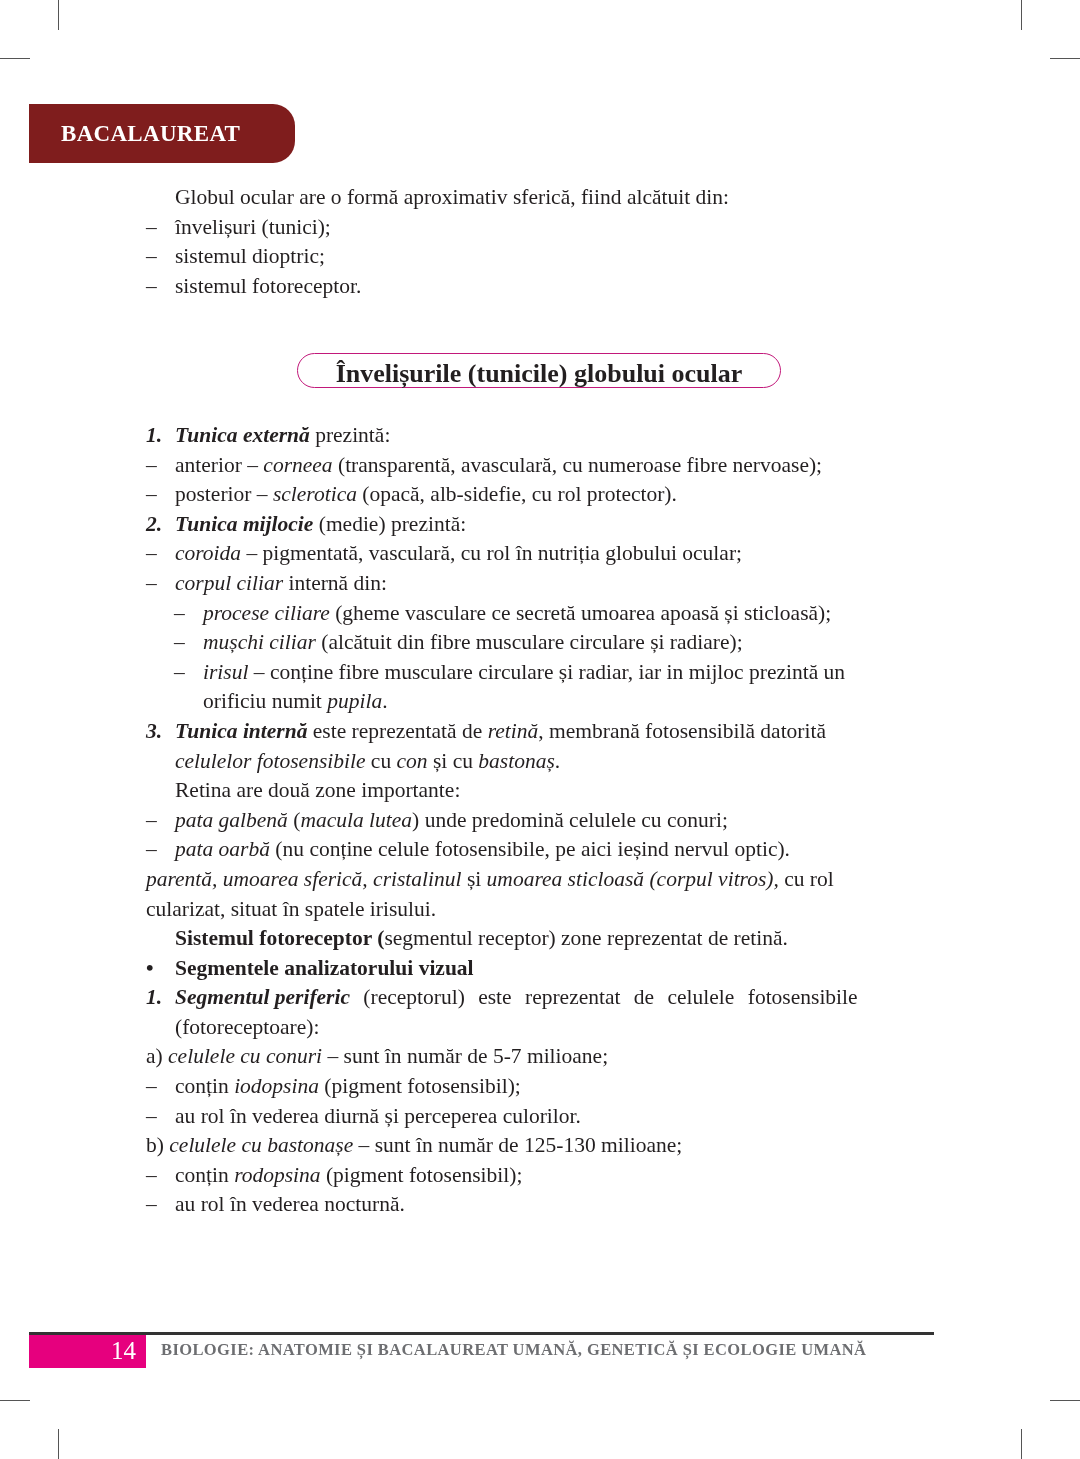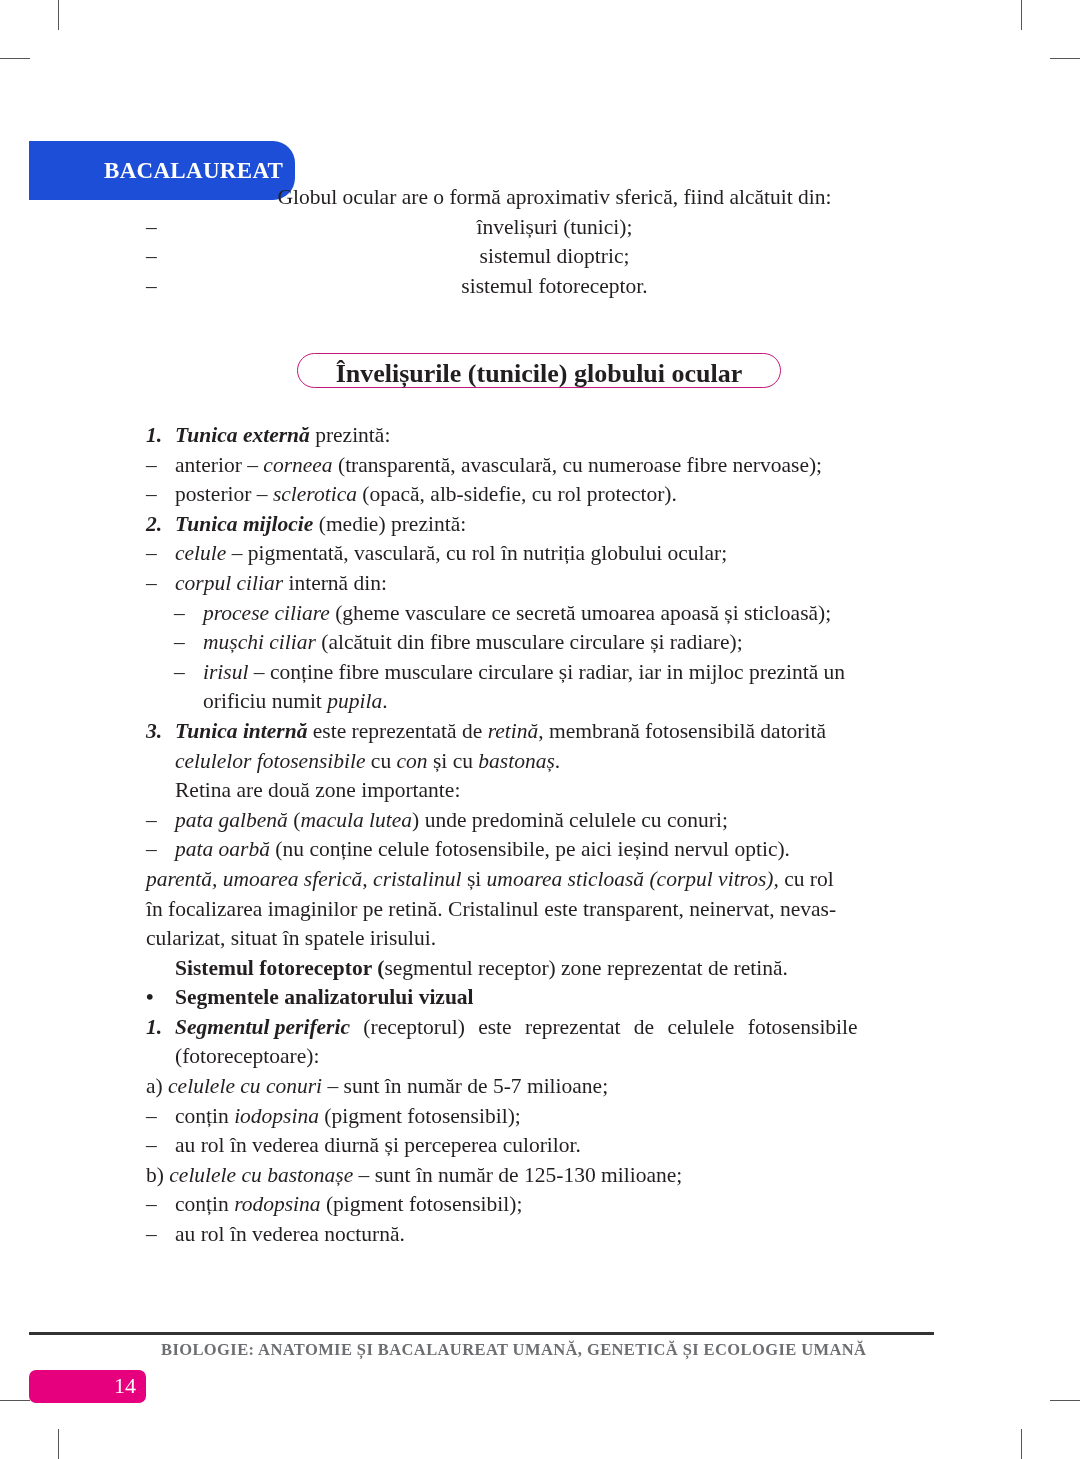--- a/index.html
+++ b/index.html
@@ -3,93 +3,92 @@
 <meta charset="utf-8">
 <style>
   html, body { margin: 0; padding: 0; background: #ffffff; }
   body { width: 1080px; height: 1459px; position: relative; overflow: hidden;
          font-family: "Liberation Serif", "DejaVu Serif", serif; color: #231f20; }
   .crop { position: absolute; background: #555; }
   .crop.v { width: 1px; height: 30px; }
   .crop.h { height: 1px; width: 30px; }
 
   .tab { position: absolute; left: 29px; top: 104px; width: 266px; height: 59px;
-         background: #1d4ed8; border-radius: 0 22px 22px 0;
+         background: #7f1d1d; border-radius: 0 22px 22px 0;
          color: #fff; font-weight: bold; font-size: 23px; line-height: 59px;
-         padding-left: 75px; box-sizing: border-box; letter-spacing: 0.3px; margin-top: 37px; }
+         padding-left: 32px; box-sizing: border-box; letter-spacing: 0.3px; }
 
   .text { position: absolute; left: 146px; width: 788px; font-size: 21.5px; line-height: 29.6px; }
   .line { position: relative; white-space: nowrap; }
   .ind { padding-left: 29px; }
   .ind2 { padding-left: 57px; }
   .dash { position: absolute; left: 0; }
   .dash2 { position: absolute; left: 28px; }
   i { font-style: italic; }
   b { font-weight: bold; }
 
   .section-title { position: absolute; left: 297px; top: 353px; width: 484px; height: 35px;
          border: 1.5px solid #c2187a; border-radius: 20px; box-sizing: border-box;
          text-align: center; font-weight: bold; font-size: 26px; line-height: 40px; color: #231f20; }
 
   .footer-rule { position: absolute; left: 29px; top: 1332px; width: 905px; height: 3px; background: #333; }
-  .footer-num { position: absolute; left: 29px; top: 1370px; width: 117px; height: 33px; background: #e6007e;
-         color: #fff; font-size: 22px; line-height: 32px; text-align: right; padding-right: 10px; box-sizing: border-box; border-radius: 7px; }
+  .footer-num { position: absolute; left: 29px; top: 1335px; width: 117px; height: 33px; background: #e6007e;
+         color: #fff; font-size: 25px; line-height: 32px; text-align: right; padding-right: 10px; box-sizing: border-box; }
   .footer-title { position: absolute; left: 161px; top: 1340px; font-size: 16.5px; font-weight: bold;
          color: #6d6e71; letter-spacing: 0.4px; white-space: nowrap; }
 </style>
 </head>
 <body>
 
 <div class="crop v" style="left:58px;top:0;"></div>
 <div class="crop h" style="left:0;top:58px;"></div>
 <div class="crop v" style="left:1021px;top:0;"></div>
 <div class="crop h" style="left:1050px;top:58px;"></div>
 <div class="crop v" style="left:58px;top:1429px;"></div>
 <div class="crop h" style="left:0;top:1400px;"></div>
 <div class="crop v" style="left:1021px;top:1429px;"></div>
 <div class="crop h" style="left:1050px;top:1400px;"></div>
 
 <div class="tab">BACALAUREAT</div>
 
-<div class="text" style="top:183px;text-align:center;">
+<div class="text" style="top:183px;">
   <div class="line ind">Globul ocular are o formă aproximativ sferică, fiind alcătuit din:</div>
   <div class="line ind"><span class="dash">–</span><span>învelișuri (tunici);</span></div>
   <div class="line ind"><span class="dash">–</span><span>sistemul dioptric;</span></div>
   <div class="line ind"><span class="dash">–</span><span>sistemul fotoreceptor.</span></div>
 </div>
 
 <div class="section-title">Învelișurile (tunicile) globului ocular</div>
 
 <div class="text" style="top:421px;">
   <div class="line ind">
     <b><i class="dash">1.</i><i>Tunica externă</i></b><span> prezintă:</span>
   </div>
   <div class="line ind"><span class="dash">–</span><span>anterior – </span><i>corneea</i><span> (transparentă, avasculară, cu numeroase fibre nervoase);</span></div>
   <div class="line ind"><span class="dash">–</span><span>posterior – </span><i>sclerotica</i><span> (opacă, alb-sidefie, cu rol protector).</span></div>
 
   <div class="line ind">
     <b><i class="dash">2.</i><i>Tunica mijlocie</i></b><span> (medie) prezintă:</span>
   </div>
-  <div class="line ind"><span class="dash">–</span><i>celule</i><span> – pigmentată, vasculară, cu rol în nutriția globului ocular;</span></div>
+  <div class="line ind"><span class="dash">–</span><i>coroida</i><span> – pigmentată, vasculară, cu rol în nutriția globului ocular;</span></div>
   <div class="line ind"><span class="dash">–</span><i>corpul ciliar</i><span> internă din:</span></div>
   <div class="line ind2"><span class="dash2">–</span><i>procese ciliare</i><span> (gheme vasculare ce secretă umoarea apoasă și sticloasă);</span></div>
   <div class="line ind2"><span class="dash2">–</span><i>mușchi ciliar</i><span> (alcătuit din fibre musculare circulare și radiare);</span></div>
   <div class="line ind2"><span class="dash2">–</span><i>irisul</i><span> – conține fibre musculare circulare și radiar, iar in mijloc prezintă un</span></div>
   <div class="line ind2"><span>orificiu numit </span><i>pupila</i><span>.</span></div>
 
   <div class="line ind">
     <b><i class="dash">3.</i><i>Tunica internă</i></b><span> este reprezentată de </span><i>retină</i><span>, membrană fotosensibilă datorită</span>
   </div>
   <div class="line ind"><i>celulelor fotosensibile</i><span> cu </span><i>con</i><span> și cu </span><i>bastonaș</i><span>.</span></div>
   <div class="line ind">Retina are două zone importante:</div>
   <div class="line ind"><span class="dash">–</span><i>pata galbenă</i><span> (</span><i>macula lutea</i><span>) unde predomină celulele cu conuri;</span></div>
   <div class="line ind"><span class="dash">–</span><i>pata oarbă</i><span> (nu conține celule fotosensibile, pe aici ieșind nervul optic).</span></div>
 
   <div class="line"><i>parentă, umoarea sferică, cristalinul</i><span> și </span><i>umoarea sticloasă (corpul vitros),</i><span> cu rol</span></div>
-  <div class="line">în focalizarea imaginilor pe retină. Cristalinul este transparent, neinervat, nevas-</div>
   <div class="line">cularizat, situat în spatele irisului.</div>
 
   <div class="line ind"><b>Sistemul fotoreceptor (</b><span>segmentul receptor) zone reprezentat de retină.</span></div>
   <div class="line ind"><b class="dash">•</b><b>Segmentele analizatorului vizual</b></div>
   <div class="line ind">
     <b><i class="dash">1.</i><i>Segmentul periferic</i></b><span style="word-spacing:8px;"> (receptorul) este reprezentat de celulele fotosensibile</span>
   </div>
   <div class="line ind">(fotoreceptoare):</div>
 
   <div class="line"><span>a) </span><i>celulele cu conuri</i><span> – sunt în număr de 5-7 milioane;</span></div>

